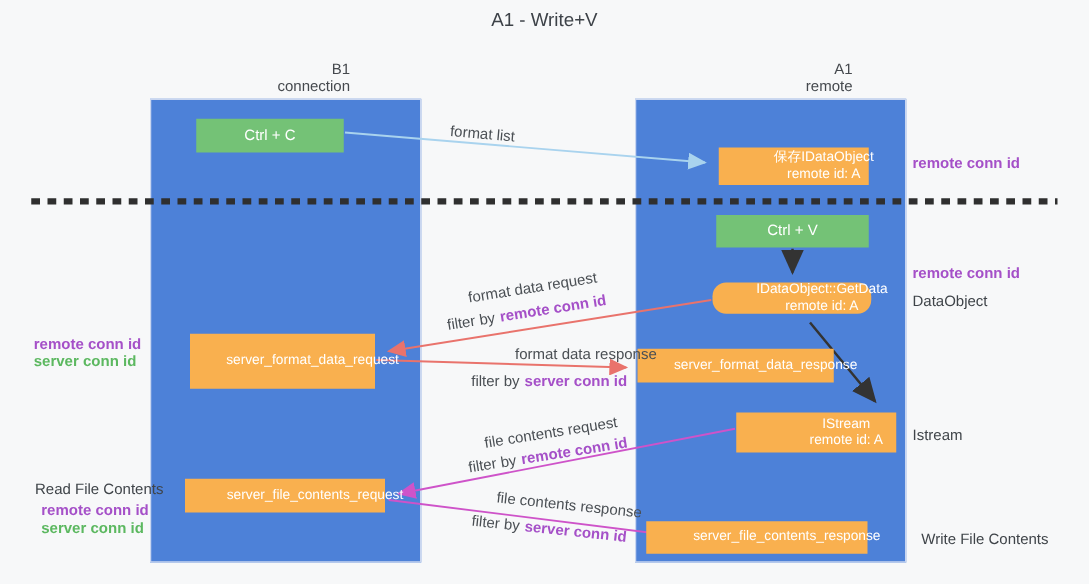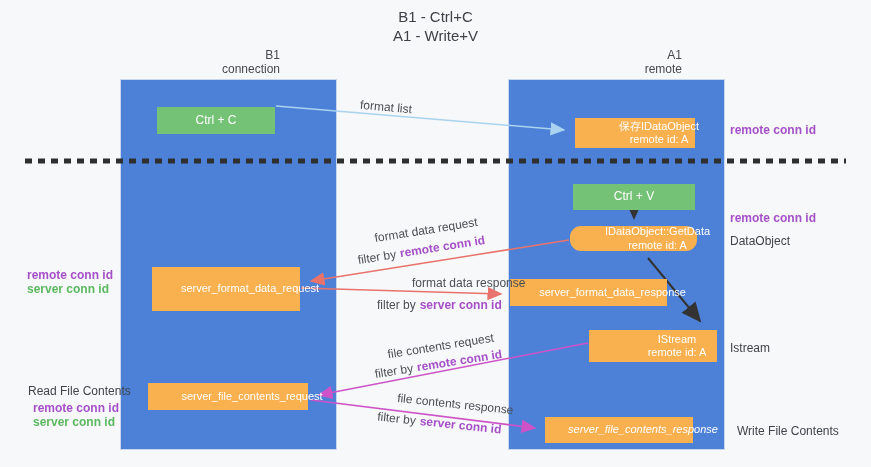--- a/index.html
+++ b/index.html
@@ -20,41 +20,40 @@
   .lane {
     position:absolute; top:79px; width:217px; height:371px;
     background:#4d81d8; border:1px solid #c9d6f0;
   }
   .node {
     position:absolute; display:flex; flex-direction:column;
     align-items:center; justify-content:center;
     color:#ffffff; font-size:11px; line-height:13.5px;
     text-align:center; white-space:nowrap;
   }
-  .green  { background:#74c276;margin-top:12px; }
+  .green  { background:#74c276; }
   .orange { background:#f9b04f;padding-left:48px; }
   .side-label { position:absolute; font-size:12px; color:#3f4449; white-space:nowrap; }
   .purple { color:#a550c8; font-weight:bold; }
   .grn    { color:#5cb860; font-weight:bold; }
   .arrow-label {
     position:absolute; font-size:12px; color:#4a4f54; white-space:nowrap;
   }
   .rot-up   { transform:rotate(-9deg); }
   .rot-dn   { transform:rotate(6deg); }
   .rot-dn2  { transform:rotate(5deg); }
   .filter-key { margin-left:4px; }
   svg.overlay { position:absolute; left:0; top:0; pointer-events:none; }
 </style>
 </head>
 <body>
 
 <div class="canvas">
 
   <div class="title">
-    <div>B1 - Ctrl+C</div>
     <div>A1 - Write+V</div>
   </div>
 
   <div class="lane-header" style="left:150px; top:48px;">
     <div>B1</div>
     <div>connection</div>
   </div>
   <div class="lane-header" style="left:552px; top:48px;">
     <div>A1</div>
     <div>remote</div>
@@ -124,21 +123,21 @@
 
   <div class="node orange" style="left:589px; top:330px; width:128px; height:32px;">
     <div>IStream</div>
     <div>remote id: A</div>
   </div>
 
   <div class="node orange" style="left:148px; top:383px; width:160px; height:27px;">
     <div>server_file_contents_request</div>
   </div>
 
-  <div class="node orange" style="left:545px; top:417px; width:148px; height:26px;font-style:italic;">
+  <div class="node orange" style="left:517px; top:417px; width:177px; height:26px;">
     <div>server_file_contents_response</div>
   </div>
 
   <div class="side-label purple" style="left:730px; top:123px;">remote conn id</div>
   <div class="side-label purple" style="left:730px; top:211px;">remote conn id</div>
   <div class="side-label" style="left:730px; top:234px;">DataObject</div>
   <div class="side-label" style="left:730px; top:341px;">Istream</div>
   <div class="side-label" style="left:737px; top:424px;">Write File Contents</div>
 
   <div class="side-label purple" style="left:27px; top:268px;">remote conn id</div>

